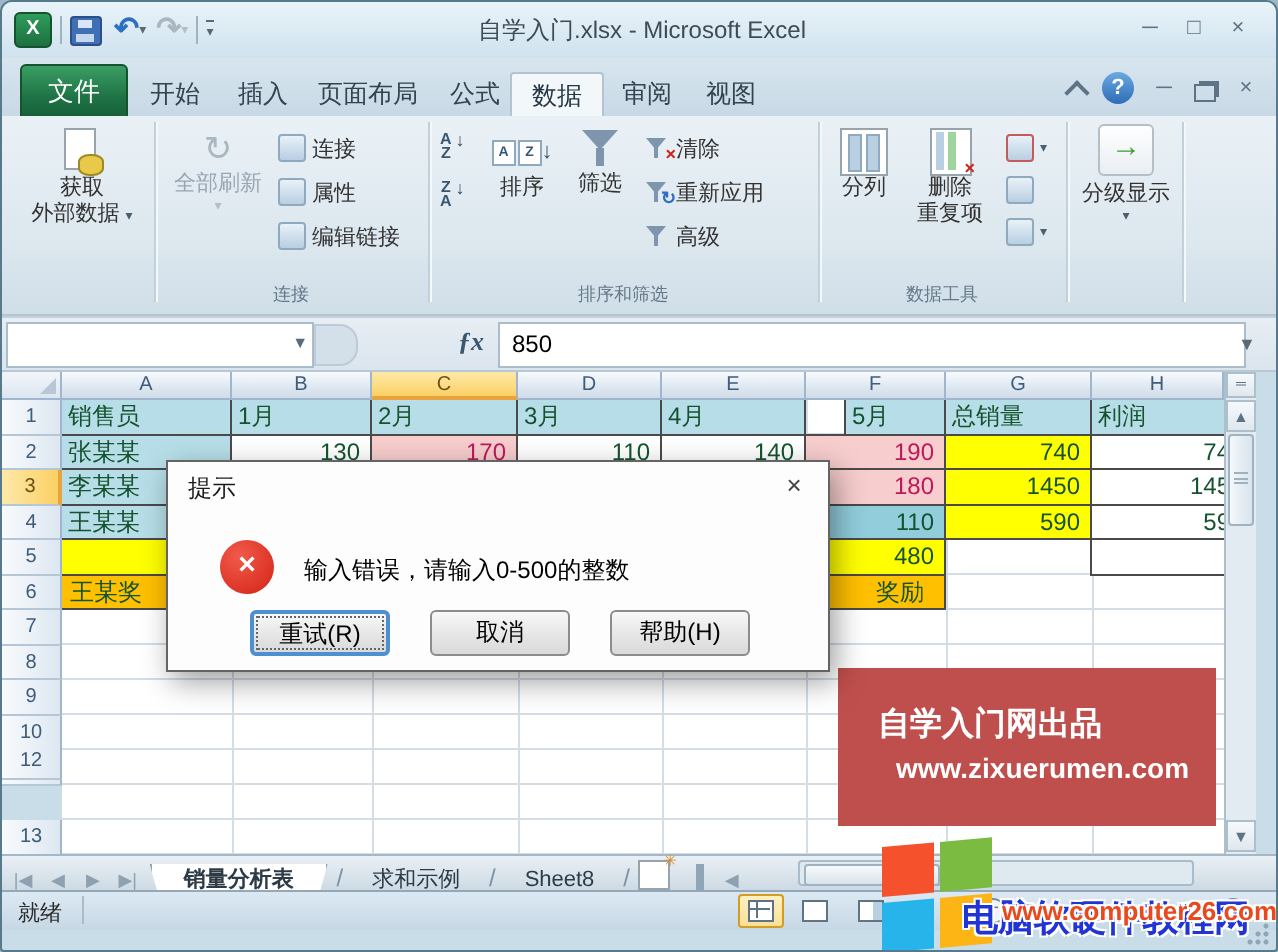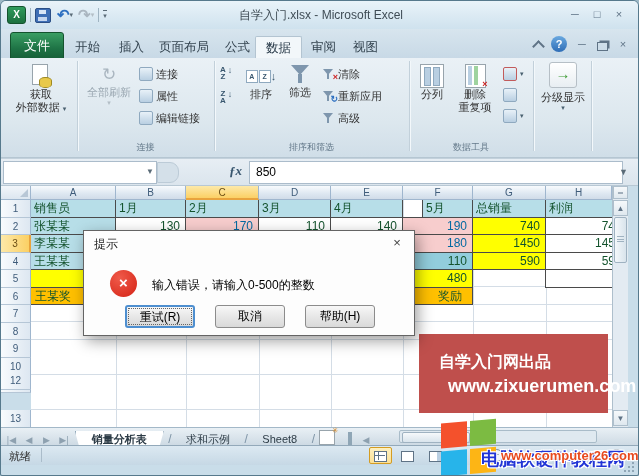--- a/index.html
+++ b/index.html
@@ -92,21 +92,21 @@
           linear-gradient(#d4dde6,#d4dde6),linear-gradient(#d4dde6,#d4dde6),linear-gradient(#d4dde6,#d4dde6),
           linear-gradient(#d4dde6,#d4dde6),
           repeating-linear-gradient(to bottom,transparent 0,transparent 16.5px,#d4dde6 16.5px,#d4dde6 17.5px);
         background-repeat:no-repeat,no-repeat,no-repeat,no-repeat,no-repeat,no-repeat,no-repeat,repeat;
         background-size:1px 100%,1px 100%,1px 100%,1px 100%,1px 100%,1px 100%,1px 100%,100% 100%;
         background-position:85px 0,155px 0,228px 0,300px 0,372px 0,442px 0,515px 0,0 0;}
   .cell{position:absolute;font-size:12px;color:#14532d;line-height:17px;box-sizing:border-box;border:1px solid #4a4a4a;
         white-space:nowrap;overflow:hidden;height:18.5px;}
   .k-b{background:#b7dee8;text-align:left;padding-left:3px;}
   .k-n{background:#fff;text-align:right;padding-right:5px;}
-  .k-p{background:#f7cdcd;color:#0369a1;text-align:right;padding-right:5px;}
+  .k-p{background:#f7cdcd;color:#be185d;text-align:right;padding-right:5px;}
   .k-y{background:#ffff00;text-align:right;padding-right:5px;}
   .k-c{background:#92cddc;text-align:right;padding-right:5px;}
   .k-o{background:#ffc000;display:flex;justify-content:space-between;padding:0 10px 0 4px;}
   
   #vscroll{left:611px;top:185px;width:16px;height:241px;background:#e3ebf2;border-left:1px solid #aebfcc;box-sizing:border-box;}
   .sbtn{position:absolute;left:0;width:15px;background:linear-gradient(#f6f9fb,#dfe8ef);border:1px solid #aebfcc;
         box-sizing:border-box;text-align:center;color:#5f7386;}
   .sthumb{position:absolute;left:1px;width:13px;background:linear-gradient(90deg,#f4f8fb,#d9e4ec);border:1px solid #9fb2c1;
           border-radius:2px;box-sizing:border-box;}
   .grip{width:7px;height:1px;background:#9fb2c1;margin:1.5px auto 0;}
@@ -143,21 +143,21 @@
   #dlg-close{right:8px;top:4px;position:absolute;font-size:13px;color:#444;width:18px;text-align:center;}
   #dlg-icon{left:26px;top:39px;width:27px;height:27px;border-radius:50%;background:radial-gradient(circle at 35% 30%,#f05a4a,#d42315);
             color:#fff;font-weight:bold;font-size:15px;text-align:center;line-height:26px;}
   #dlg-msg{left:68px;top:46px;font-size:12px;color:#000;}
   .dbtn{position:absolute;top:74px;width:70px;height:23px;background:linear-gradient(#f8f8f8,#e9e9e9 45%,#d9d9d9);
         border:1px solid #8c8c8c;border-radius:3px;font-size:12px;text-align:center;line-height:21px;box-sizing:border-box;}
   .dbtn.default{border:2px solid #4e8fd0;outline:1px dotted #666;outline-offset:-4px;}
   
   #redbox{left:418px;top:333px;width:189px;height:79px;background:#bf4f4c;z-index:10;color:#fff;}
   #redbox .l1{position:absolute;left:20px;top:18px;font-size:16px;font-weight:bold;}
-  #redbox .l2{position:absolute;left:29px;top:42px;font-size:18px;font-weight:bold;}
+  #redbox .l2{position:absolute;left:29px;top:42px;font-size:14px;font-weight:bold;}
   #flag{left:440px;top:420px;width:57px;height:54px;z-index:60;transform:skewY(-5deg);display:grid;
         grid-template-columns:26px 26px;grid-template-rows:25px 25px;gap:3px;}
   #flag div{width:100%;height:100%;}
   #sitename{left:480px;top:424px;z-index:60;font-size:18px;font-weight:bold;color:#2135d6;white-space:nowrap;
             text-shadow:-1px -1px 0 #fff,1px -1px 0 #fff,-1px 1px 0 #fff,1px 1px 0 #fff;margin-top:22px;}
   #siteurl{left:500px;top:447px;z-index:60;font-size:13px;font-weight:bold;color:#e8491d;white-space:nowrap;
            text-shadow:-1px -1px 0 #fff,1px -1px 0 #fff,-1px 1px 0 #fff,1px 1px 0 #fff;}
   #resize-grip{right:3px;bottom:2px;width:12px;height:12px;background:
        radial-gradient(circle at 2px 10px,#8fa6b6 1px,transparent 1.5px),
        radial-gradient(circle at 6px 10px,#8fa6b6 1px,transparent 1.5px),

